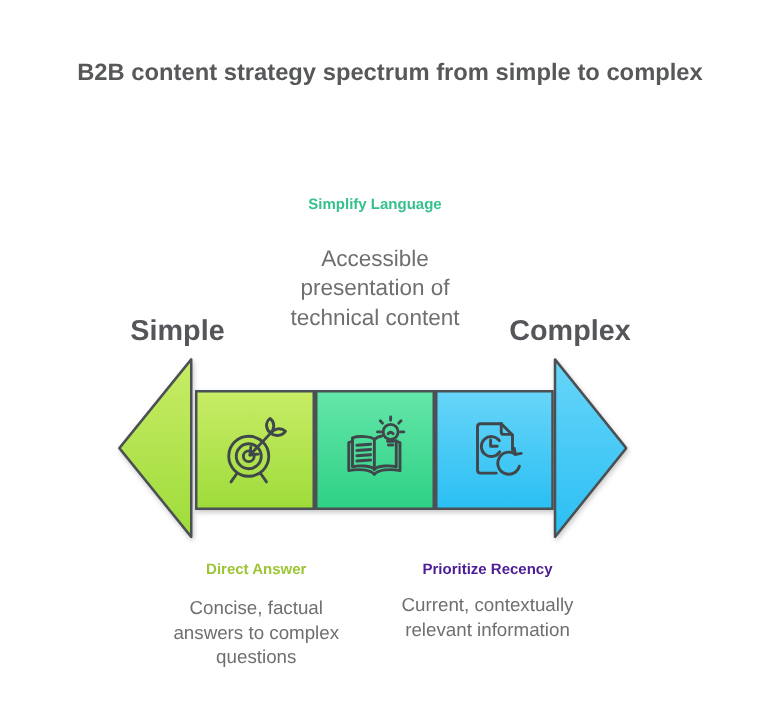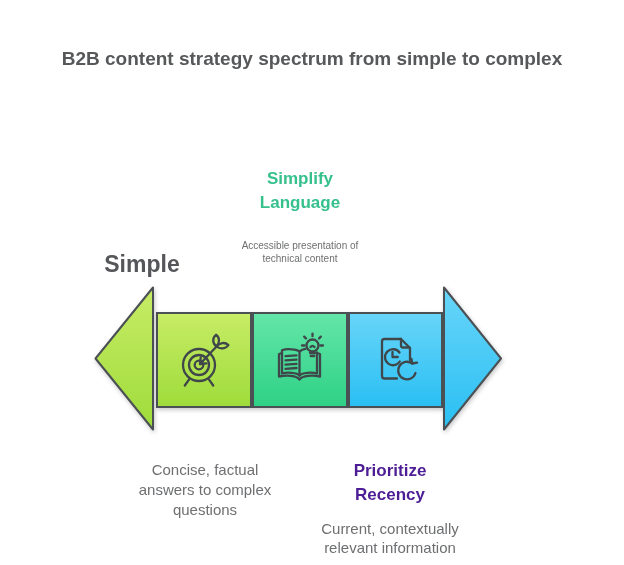--- a/index.html
+++ b/index.html
@@ -12,26 +12,26 @@
   }
   .canvas{position:relative;width:624px;height:515px;background:#ffffff;}
 
   .title{
     position:absolute;top:44px;left:42px;width:540px;
     text-align:center;font-size:19px;font-weight:bold;color:#57585a;
     line-height:1.55;
   }
 
   .note{position:absolute;text-align:center;}
-  .note .heading{font-weight:bold;font-size:17px;line-height:1.4;margin:12px auto;}
+  .note .heading{font-weight:bold;font-size:12px;line-height:1.4;margin:0 auto;}
   .note .desc{color:#6e6f71;font-size:15px;line-height:1.32;margin:10px auto 0;}
 
   .note-top{top:155px;left:200px;width:200px;}
   .note-top .heading{color:#35c08c;max-width:110px;}
-  .note-top .desc{font-size:10px;max-width:150px;margin-top:24px;line-height:1.3;}
+  .note-top .desc{font-size:18px;max-width:150px;margin-top:24px;line-height:1.3;}
 
   .note-left{top:447px;left:112px;width:186px;}
   .note-left .heading{color:#9cc434;}
   .note-left .desc{max-width:150px;margin-top:13px;}
 
   .note-right{top:447px;left:297px;width:186px;}
   .note-right .heading{color:#4c1d95;max-width:110px;}
   .note-right .desc{max-width:162px;margin-top:11px;}
 
   .axis-label{
@@ -62,20 +62,21 @@
 <div class="canvas">
 
   <div class="title">B2B content strategy spectrum from simple to complex</div>
 
   <div class="note note-top">
     <div class="heading">Simplify Language</div>
     <div class="desc">Accessible presentation of technical content</div>
   </div>
 
   <div class="axis-label axis-simple">Simple</div>
+  <div class="axis-label axis-complex">Complex</div>
 
   <svg class="arrow-svg" width="408" height="145" viewBox="0 0 408 145">
     <defs>
       <linearGradient id="gYG" x1="0" y1="0" x2="0" y2="1">
         <stop offset="0" stop-color="#c8ec66"></stop>
           <stop offset="1" stop-color="#9edc3a"></stop>
       </linearGradient>
       <linearGradient id="gGR" x1="0" y1="0" x2="0" y2="1">
         <stop offset="0" stop-color="#64e6a9"></stop>
           <stop offset="1" stop-color="#2ed186"></stop>
@@ -126,20 +127,21 @@
       <path d="M33 7 L42 16 V28"></path>
       <path d="M33 7 V13.5 Q33 15.5 35 15.5 H41.5"></path>
       <path d="M31.5 20.5 A8 8 0 1 0 31.8 29.5"></path>
       <path d="M24.5 25 V20 M24.5 25 H29.8"></path>
       <path d="M47.5 41 A8.8 8.8 0 1 1 44.3 31.5"></path>
       <path d="M44.3 31.5 L43.4 26.8 M44.3 31.5 L49 30.7"></path>
     </svg>
   </div>
 
   <div class="note note-left">
+    <div class="heading">Direct Answer</div>
     <div class="desc">Concise, factual answers to complex questions</div>
   </div>
 
   <div class="note note-right">
     <div class="heading">Prioritize Recency</div>
     <div class="desc">Current, contextually relevant information</div>
   </div>
 
 </div>
 

